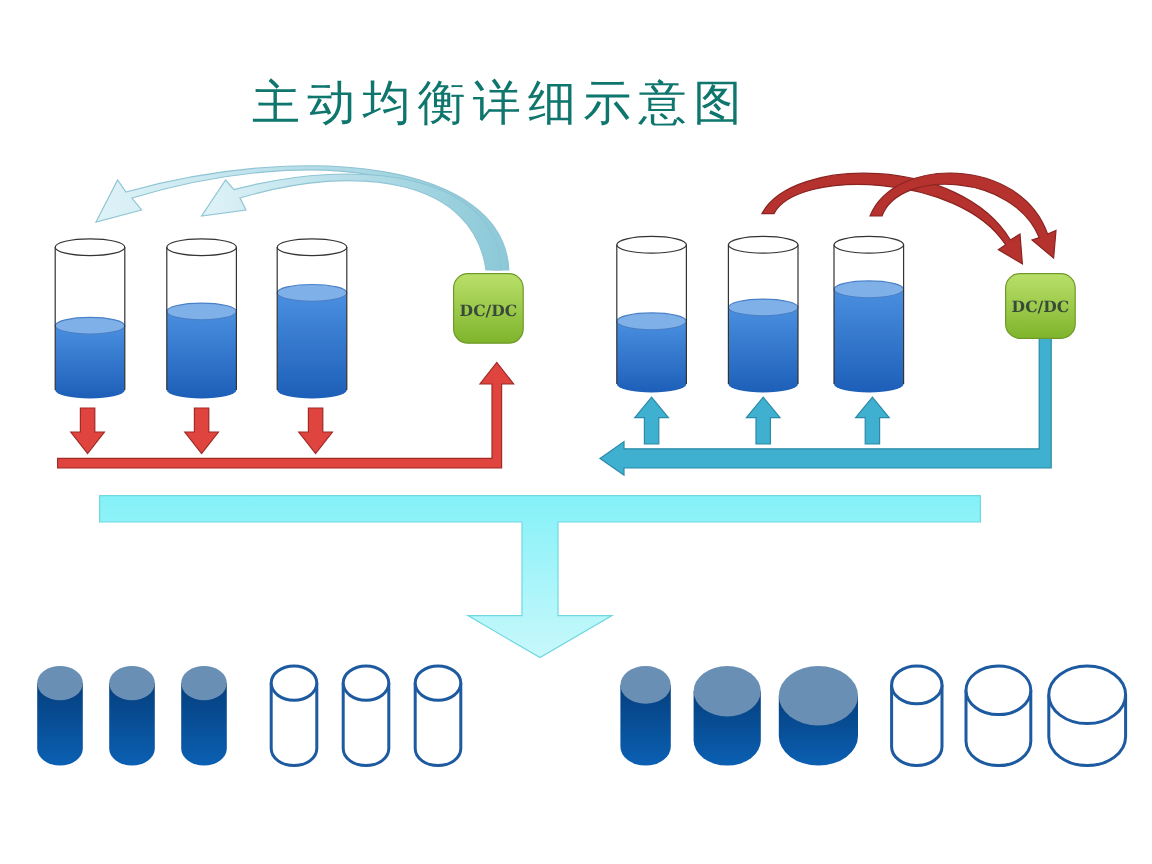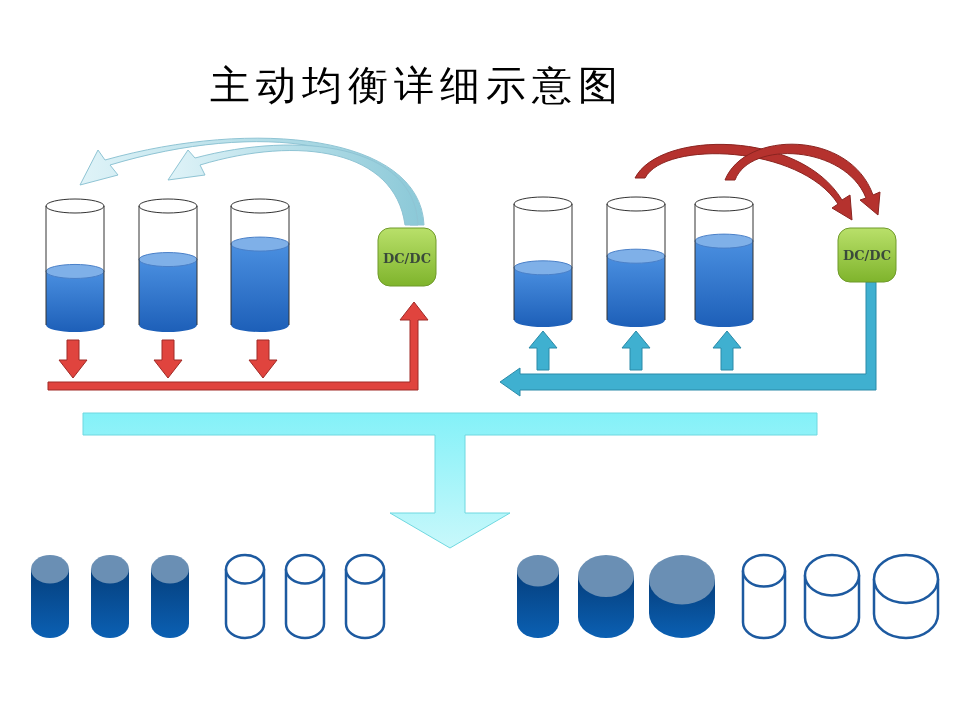--- a/index.html
+++ b/index.html
@@ -1,17 +1,17 @@
 <!DOCTYPE html>
 <html><head>
 <meta charset="utf-8">
 <style>
   html, body { margin:0; padding:0; background:#ffffff; }
   body { width:960px; height:720px; position:relative; overflow:hidden; font-family:"DejaVu Serif", serif; }
-  .title { position:absolute; left:210px; top:58px; font-size:40px; color:#000000; letter-spacing:6px; font-family:"DejaVu Serif", serif; }
+  .title { position:absolute; left:210px; top:58px; font-size:40px; color:#0f766e; letter-spacing:6px; font-family:"DejaVu Serif", serif; }
   svg#diagram { position:absolute; left:0; top:0; }
   .dc-label { font-family:"DejaVu Serif", serif; font-weight:bold; font-size:13px; fill:#3a4a3a; }
 </style>
 </head>
 <body>
 
 <div class="title">主动均衡详细示意图</div>
 
 <svg id="diagram" width="960" height="720" viewBox="0 0 960 720">
   <defs>

